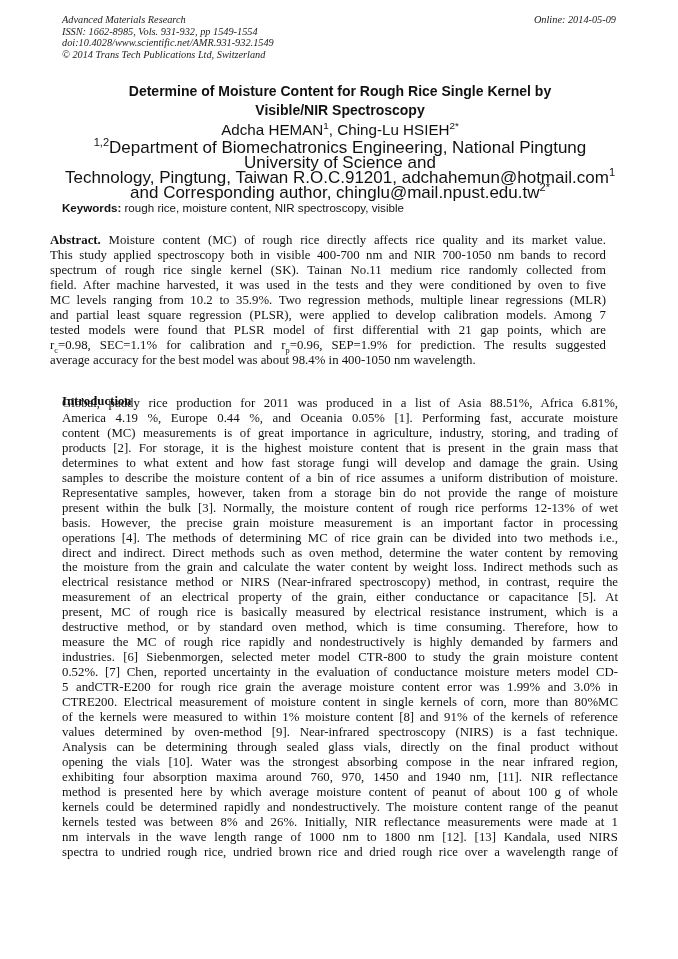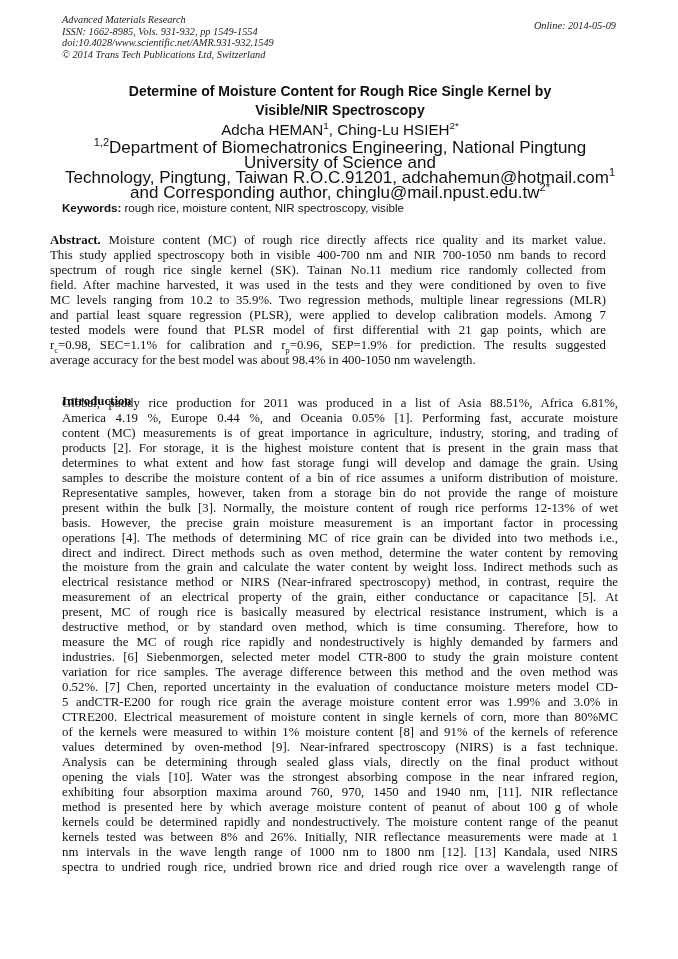--- a/index.html
+++ b/index.html
@@ -1,19 +1,19 @@
 <!DOCTYPE html>
 <html><head>
 <meta charset="utf-8">
 <style>
   html, body { margin: 0; padding: 0; background: #ffffff; }
   body { width: 678px; height: 959px; position: relative; overflow: hidden; color: #111; }
   .page { position: absolute; left: 0; top: 0; width: 678px; height: 959px; background: #fff; }
   .hdr-left { position: absolute; left: 62px; top: 14px; font-family: "Liberation Serif", serif; font-style: italic; font-size: 10.3px; line-height: 11.5px; color: #222; }
-  .hdr-right { position: absolute; right: 62px; top: 20px; font-family: "Liberation Serif", serif; font-style: italic; font-size: 10.3px; line-height: 11.5px; color: #222; }
+  .hdr-right { position: absolute; right: 62px; top: 14px; font-family: "Liberation Serif", serif; font-style: italic; font-size: 10.3px; line-height: 11.5px; color: #222; }
   .title { position: absolute; left: 62px; width: 556px; top: 82px; text-align: center; font-family: "Liberation Sans", sans-serif; font-weight: bold; font-size: 14px; line-height: 18.5px; color: #111; }
   .authors { position: absolute; left: 62px; width: 556px; top: 121px; text-align: center; font-family: "Liberation Sans", sans-serif; font-size: 15.2px; line-height: 18px; }
   .affil { position: absolute; left: 62px; width: 556px; top: 140px; text-align: center; font-family: "Liberation Sans", sans-serif; font-size: 17px; line-height: 15px; }
   sup { font-size: 65%; line-height: 0; vertical-align: super; }
   sub { font-size: 65%; line-height: 0; vertical-align: sub; }
   .keywords { position: absolute; left: 62px; width: 556px; top: 201px; font-family: "Liberation Sans", sans-serif; font-size: 11.6px; line-height: 14px; }
   .kw-label { font-weight: bold; }
   .body-text { font-family: "Liberation Serif", serif; font-size: 12.8px; line-height: 14.95px; text-align: justify; }
   .abstract { position: absolute; left: 50px; width: 556px; top: 233px; }
   .abs-label { font-weight: bold; }
@@ -80,21 +80,20 @@
     <span class="line">basis. However, the precise grain moisture measurement is an important factor in processing</span>
     <span class="line">operations [4]. The methods of determining MC of rice grain can be divided into two methods i.e.,</span>
     <span class="line">direct and indirect. Direct methods such as oven method, determine the water content by removing</span>
     <span class="line">the moisture from the grain and calculate the water content by weight loss. Indirect methods such as</span>
     <span class="line">electrical resistance method or NIRS (Near-infrared spectroscopy) method, in contrast, require the</span>
     <span class="line">measurement of an electrical property of the grain, either conductance or capacitance [5]. At</span>
     <span class="line">present, MC of rough rice is basically measured by electrical resistance instrument, which is a</span>
     <span class="line">destructive method, or by standard oven method, which is time consuming. Therefore, how to</span>
     <span class="line">measure the MC of rough rice rapidly and nondestructively is highly demanded by farmers and</span>
     <span class="line">industries. [6] Siebenmorgen, selected meter model CTR-800 to study the grain moisture content</span>
-    <span class="line">variation for rice samples. The average difference between this method and the oven method was</span>
     <span class="line">0.52%. [7] Chen, reported uncertainty in the evaluation of conductance moisture meters model CD-</span>
     <span class="line">5 andCTR-E200 for rough rice grain the average moisture content error was 1.99% and 3.0% in</span>
     <span class="line">CTRE200. Electrical measurement of moisture content in single kernels of corn, more than 80%MC</span>
     <span class="line">of the kernels were measured to within 1% moisture content [8] and 91% of the kernels of reference</span>
     <span class="line">values determined by oven-method [9]. Near-infrared spectroscopy (NIRS) is a fast technique.</span>
     <span class="line">Analysis can be determining through sealed glass vials, directly on the final product without</span>
     <span class="line">opening the vials [10]. Water was the strongest absorbing compose in the near infrared region,</span>
     <span class="line">exhibiting four absorption maxima around 760, 970, 1450 and 1940 nm, [11]. NIR reflectance</span>
     <span class="line">method is presented here by which average moisture content of peanut of about 100 g of whole</span>
     <span class="line">kernels could be determined rapidly and nondestructively. The moisture content range of the peanut</span>

